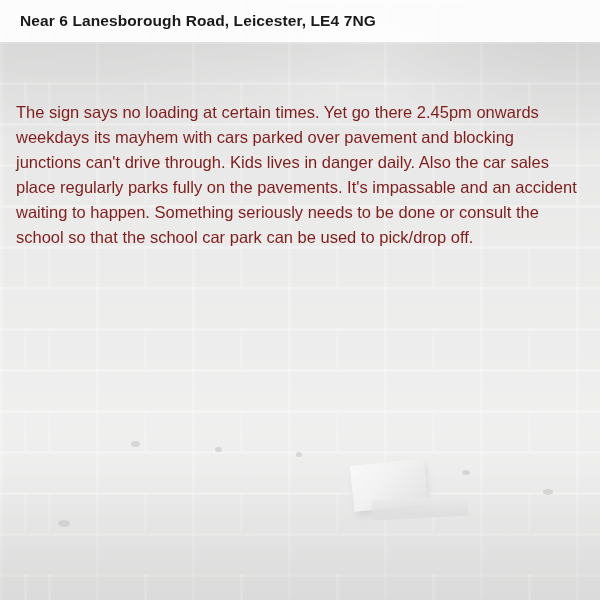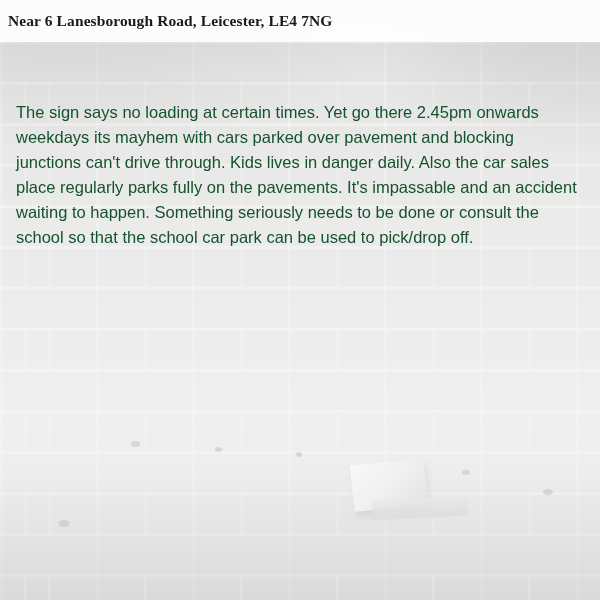--- a/index.html
+++ b/index.html
@@ -97,40 +97,39 @@
     background: rgba(255,255,255,0.60);
   }
   
   #header {
     position: absolute;
     top: 0; left: 0; right: 0;
     height: 42px;
     background: rgba(255,255,255,0.92);
     display: flex;
     align-items: center;
-    padding: 0 8px;
+    padding: 0 20px;
     box-sizing: border-box;
-    font-family: Liberation Serif, serif;
   }
   #header-title {
     font-size: 15.5px;
     font-weight: bold;
     color: #1a1a1a;
     letter-spacing: .1px;
     white-space: nowrap;
   }
   
   #body-text {
     position: absolute;
     top: 100px;
     left: 16px;
     width: 566px;
     font-size: 16.5px;
     line-height: 25px;
-    color: #14532d;
+    color: #7f1d1d;
   }
   #body-text p {
     margin: 0;
   }
 </style>
 </head>
 <body>
 
 <div id="card">
 

